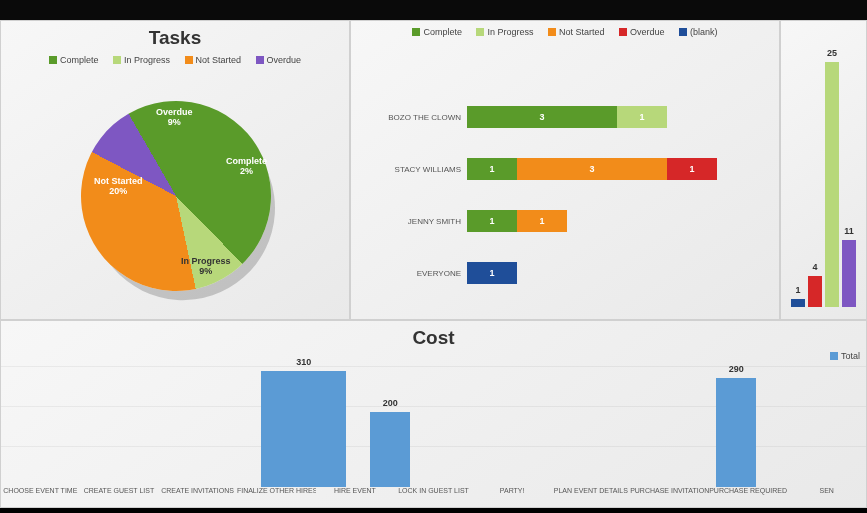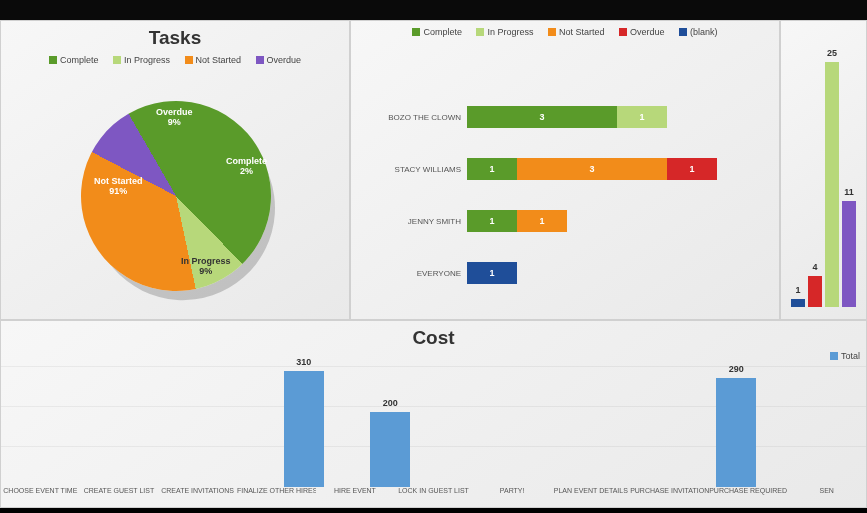--- a/index.html
+++ b/index.html
@@ -77,21 +77,21 @@
           </span>
         <span class="lg">
             <span class="sw c-overdue-pie"></span>
             <span>Overdue</span>
           </span>
       </div>
       <div class="pie-wrap">
         <div class="pie"></div>
         <div class="slice-lbl sl1"><span>Complete</span><br><span>2%</span></div>
         <div class="slice-lbl sl2"><span>In Progress</span><br><span>9%</span></div>
-        <div class="slice-lbl sl3"><span>Not Started</span><br><span>91%</span></div>
+        <div class="slice-lbl sl3"><span>Not Started</span><br><span>20%</span></div>
         <div class="slice-lbl sl4"><span>Overdue</span><br><span>9%</span></div>
       </div>
     </div>
 
     <div class="panel p-workload">
       <div class="legend">
         <span class="lg">
             <span class="sw c-complete"></span>
             <span>Complete</span>
           </span>
@@ -148,21 +148,21 @@
       <div class="side-bars" id="side-bars">
           <div class="sbar" style="height: 7.69231px; background: rgb(31, 78, 153);">
             <span>1</span>
           </div>
           <div class="sbar" style="height: 30.7692px; background: rgb(214, 39, 40);">
             <span>4</span>
           </div>
           <div class="sbar" style="height: 245px; background: rgb(183, 216, 122);">
             <span>25</span>
           </div>
-          <div class="sbar" style="height: 106px; background: rgb(126, 87, 194);">
+          <div class="sbar" style="height: 67px; background: rgb(126, 87, 194);">
             <span>11</span>
           </div>
         </div>
     </div>
   </div>
 
   <div class="panel p-cost">
     <div class="title">Cost</div>
     <div class="cost-legend">
       <span class="lg">
@@ -171,21 +171,21 @@
         </span>
     </div>
     <div class="grid-line" style="bottom:60px"></div>
     <div class="grid-line" style="bottom:100px"></div>
     <div class="grid-line" style="bottom:140px"></div>
     <div class="cost-area" id="cost-area">
         <div class="cslot"></div>
         <div class="cslot"></div>
         <div class="cslot"></div>
         <div class="cslot">
-          <div class="cbar" style="height: 116.25px;">
+          <div class="cbar" style="height: 116.25px; padding-left: 45px;">
             <span>310</span>
           </div>
         </div>
         <div class="cslot">
           <div class="cbar" style="height: 75px;">
             <span>200</span>
           </div>
         </div>
         <div class="cslot"></div>
         <div class="cslot"></div>

